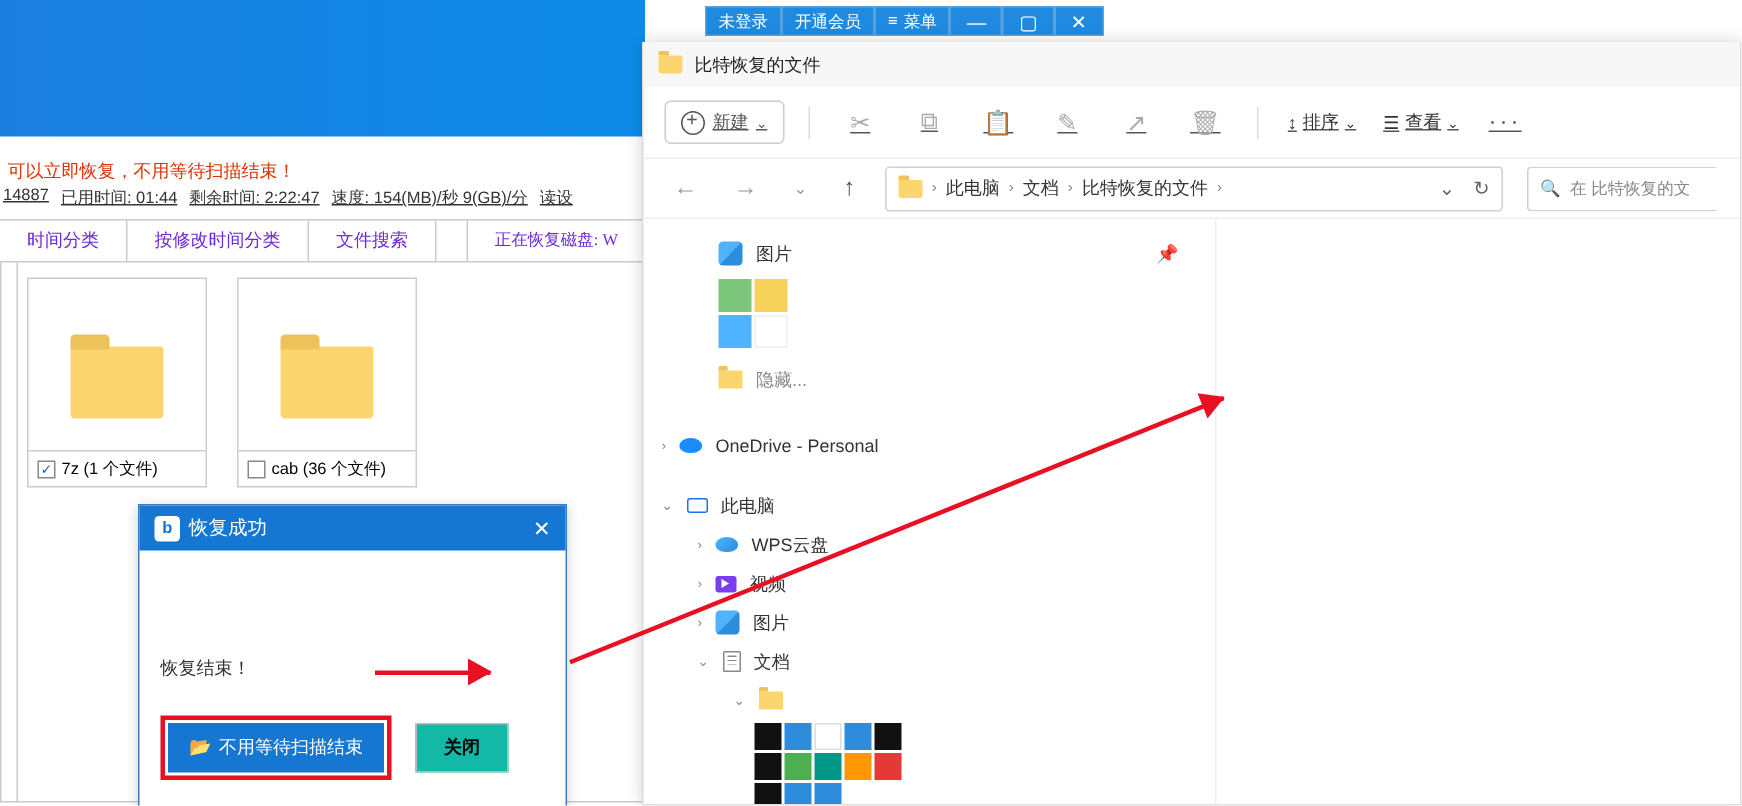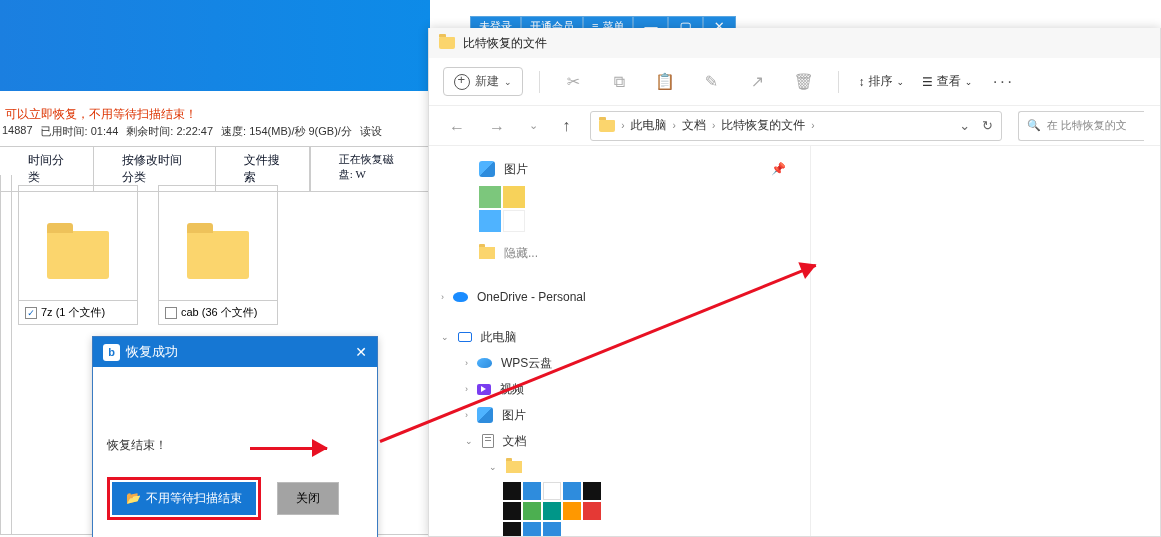--- a/index.html
+++ b/index.html
@@ -1,57 +1,57 @@
 <!DOCTYPE html>
 <html><head>
   <meta charset="utf-8">
   <style>
     * { margin: 0; padding: 0; box-sizing: border-box; font-family: "Microsoft YaHei", sans-serif; }
     body { width: 1161px; height: 537px; background: #fff; position: relative; overflow: hidden; }
 
     
     .bg-app { position: absolute; left: 0; top: 0; width: 430px; height: 537px; }
     .bg-bluebar { height: 91px; background: linear-gradient(to right, #1b7fe0, #0d8be8); }
-    .bg-topmenu { position: absolute; left: 470px; top: 16px; height: 22px; display: flex; gap: 0; z-index: 5; }
+    .bg-topmenu { position: absolute; left: 470px; top: 4px; height: 22px; display: flex; gap: 0; z-index: 5; }
     .topbtn { border: 1px solid #5aa5e0; color: #fff; font-size: 11px; height: 20px; padding: 0 8px; display: flex; align-items: center; background: #1f8ae0; }
     .topbtn.icon-only { padding: 0 10px; font-size: 13px; }
 
     .warn-line { position: absolute; top: 106px; left: 0; color: #d30; font-size: 12px; padding-left: 5px; }
-    .stats-line { position: absolute; top: 124px; left: 0; font-size: 11px; color: #333; padding-left: 2px; display: flex; gap: 8px; }
+    .stats-line { position: absolute; top: 124px; left: 0; font-size: 11px; color: #333; padding-left: 2px; display: flex; gap: 8px; text-decoration: underline; }
     .tabs { position: absolute; top: 146px; left: 0; display: flex; border-top: 1px solid #ccc; border-bottom: 1px solid #ccc; width: 430px; }
-    .tab { border-right: 1px solid #ccc; padding: 5px 28px; font-size: 12px; color: #0f172a; }
+    .tab { border-right: 1px solid #ccc; padding: 5px 18px; font-size: 12px; color: #6d28d9; }
     .tab.last { margin-left: auto; border-left: 1px solid #ccc; border-right: none; font-family: Liberation Serif, serif; }
 
     .file-pane { position: absolute; top: 175px; left: 0; width: 430px; height: 360px; display: flex; }
     .thin-col { width: 12px; border: 1px solid #ccc; border-top: none; }
     .file-area { flex: 1; border: 1px solid #ccc; border-top: none; border-left: none; padding: 10px 6px; }
     .file-items { display: flex; gap: 20px; }
     .file-item { border: 1px solid #ccc; width: 120px; height: 140px; display: flex; flex-direction: column; align-items: center; justify-content: center; gap: 18px; position: relative; }
     .folder-ico { width: 62px; height: 48px; background: #fbd56d; border-radius: 2px 2px 3px 3px; position: relative; }
     .folder-ico::before { content: ""; position: absolute; top: -8px; left: 0; width: 26px; height: 10px; background: #eec25a; border-radius: 3px 3px 0 0; }
     .file-item-foot { position: absolute; bottom: 0; left: 0; right: 0; border-top: 1px solid #ccc; font-size: 11px; padding: 4px 6px; display: flex; align-items: center; gap: 4px; }
     .chk { width: 12px; height: 12px; border: 1px solid #888; display: inline-flex; align-items: center; justify-content: center; font-size: 9px; color: #0a63c0; }
 
     .dialog { position: absolute; left: 92px; top: 336px; width: 286px; border: 1px solid #3a7bc2; background: #fff; z-index: 10; box-shadow: 0 2px 8px rgba(0,0,0,.2); }
     .dlg-title { background: #1677d3; color: #fff; font-size: 13px; padding: 6px 10px; display: flex; align-items: center; }
     .dlg-title .x { margin-left: auto; font-size: 14px; }
     .dlg-body { padding: 28px 14px 18px; font-size: 12px; color: #333; margin-top: 40px; }
     .dlg-body p { line-height: 1.8; }
     .dlg-btns { display: flex; gap: 16px; margin-top: 20px; align-items: center; }
     .red-box { border: 3px solid #e81123; padding: 2px; }
     .btn-primary { background: #1677d3; color: #fff; border: none; padding: 8px 14px; font-size: 12px; display: flex; align-items: center; gap: 5px; }
-    .btn-secondary { background: #a3a3a3; border: 1px solid #bbb; padding: 7px 18px; font-size: 12px; }
+    .btn-secondary { background: #14b8a6; border: 1px solid #bbb; padding: 7px 18px; font-size: 12px; font-weight: bold; }
 
     
     .explorer { position: absolute; left: 428px; top: 28px; right: 0; bottom: 0; border: 1px solid #ddd; background: #fff; z-index: 20; box-shadow: 0 0 10px rgba(0,0,0,.18); border-top: none; }
     .ex-title { height: 30px; background: #f7f7f7; display: flex; align-items: center; padding: 0 10px; font-size: 12px; gap: 8px; color: #222; }
     .ex-folder-small { width: 16px; height: 12px; background: #fbd56d; border-radius: 1px 1px 2px 2px; position: relative; }
     .ex-folder-small::before { content: ""; position: absolute; top: -3px; left: 0; width: 7px; height: 3px; background: #eec25a; border-radius: 1px 1px 0 0; }
 
-    .ex-toolbar { height: 48px; border-bottom: 1px solid #eee; display: flex; align-items: center; padding: 0 14px; gap: 10px; font-size: 12px; color: #555; }
+    .ex-toolbar { height: 48px; border-bottom: 1px solid #eee; display: flex; align-items: center; padding: 0 14px; gap: 10px; font-size: 12px; color: #555; text-decoration: underline; }
     .ex-newbtn { border: 1px solid #ccc; border-radius: 4px; padding: 5px 10px; display: flex; align-items: center; gap: 5px; }
     .circ-plus { width: 16px; height: 16px; border: 1.5px solid #555; border-radius: 50%; position: relative; }
     .circ-plus::before { content: "+"; position: absolute; top: -3px; left: 2.5px; font-size: 13px; color: #555; }
     .sep { width: 1px; height: 22px; background: #ddd; margin: 0 6px; }
     .tool-icon { width: 36px; height: 36px; display: flex; align-items: center; justify-content: center; font-size: 16px; color: #aaa; border-radius: 4px; }
     .sort-btn, .view-btn { display: flex; align-items: center; gap: 4px; font-size: 12px; color: #333; padding: 4px 4px; }
     .dots { letter-spacing: 2px; font-size: 16px; color: #555; padding: 0 6px; }
 
     .ex-addr { height: 40px; border-bottom: 1px solid #eee; display: flex; align-items: center; padding: 0 16px; gap: 16px; }
     .navbtn { font-size: 16px; color: #999; padding: 0 4px; }

